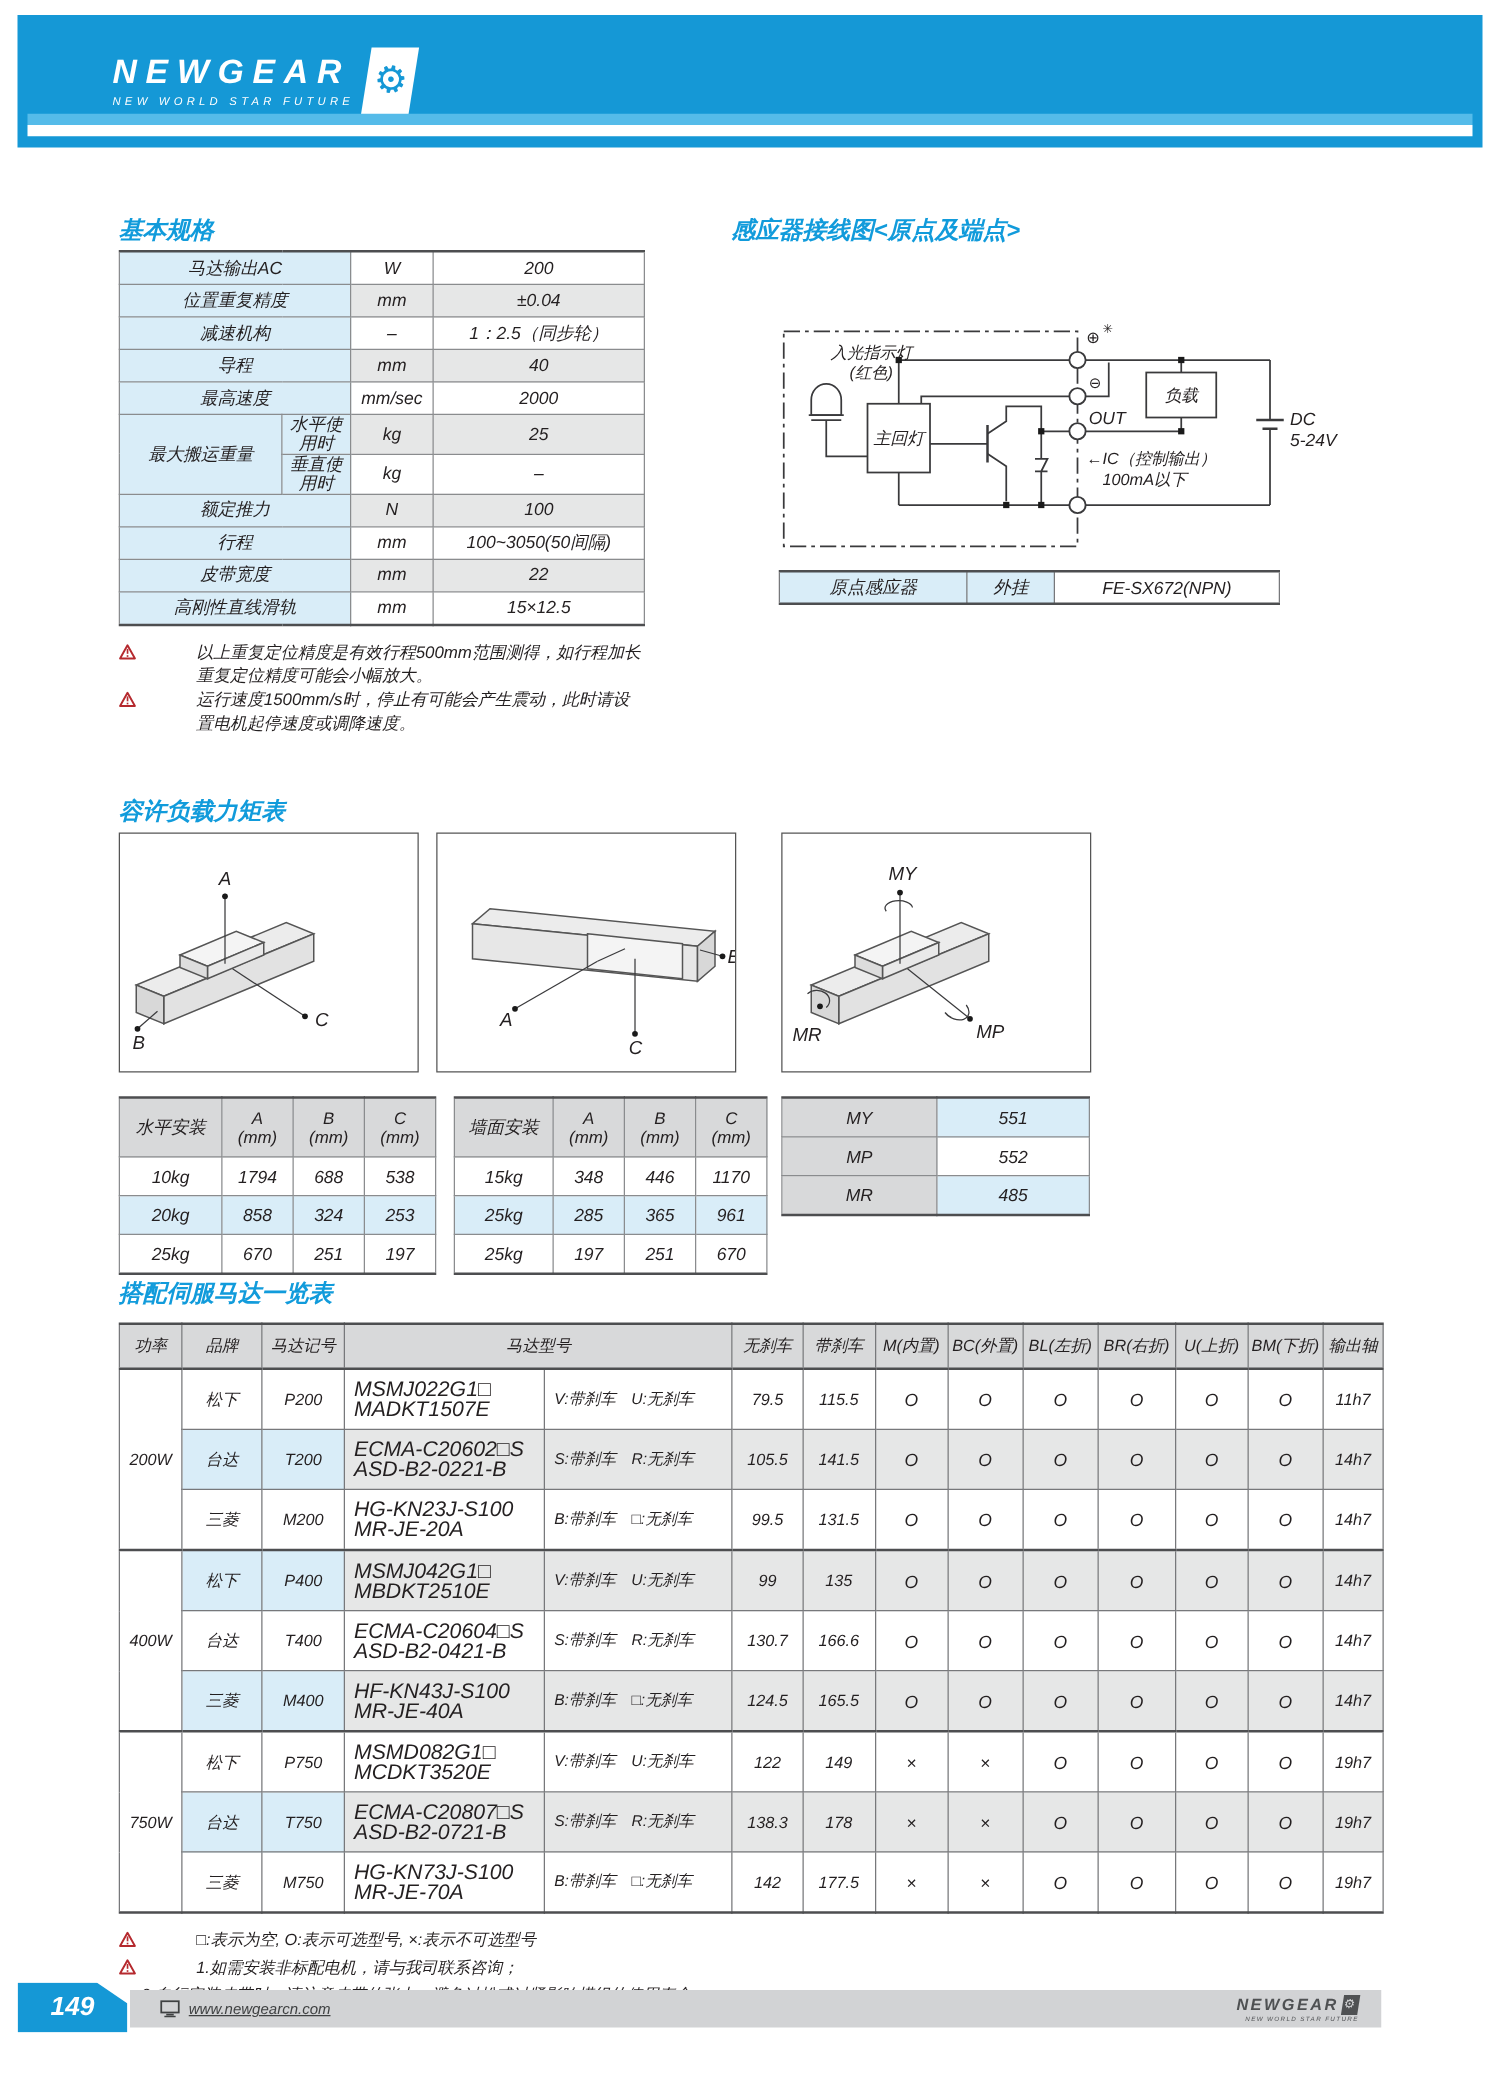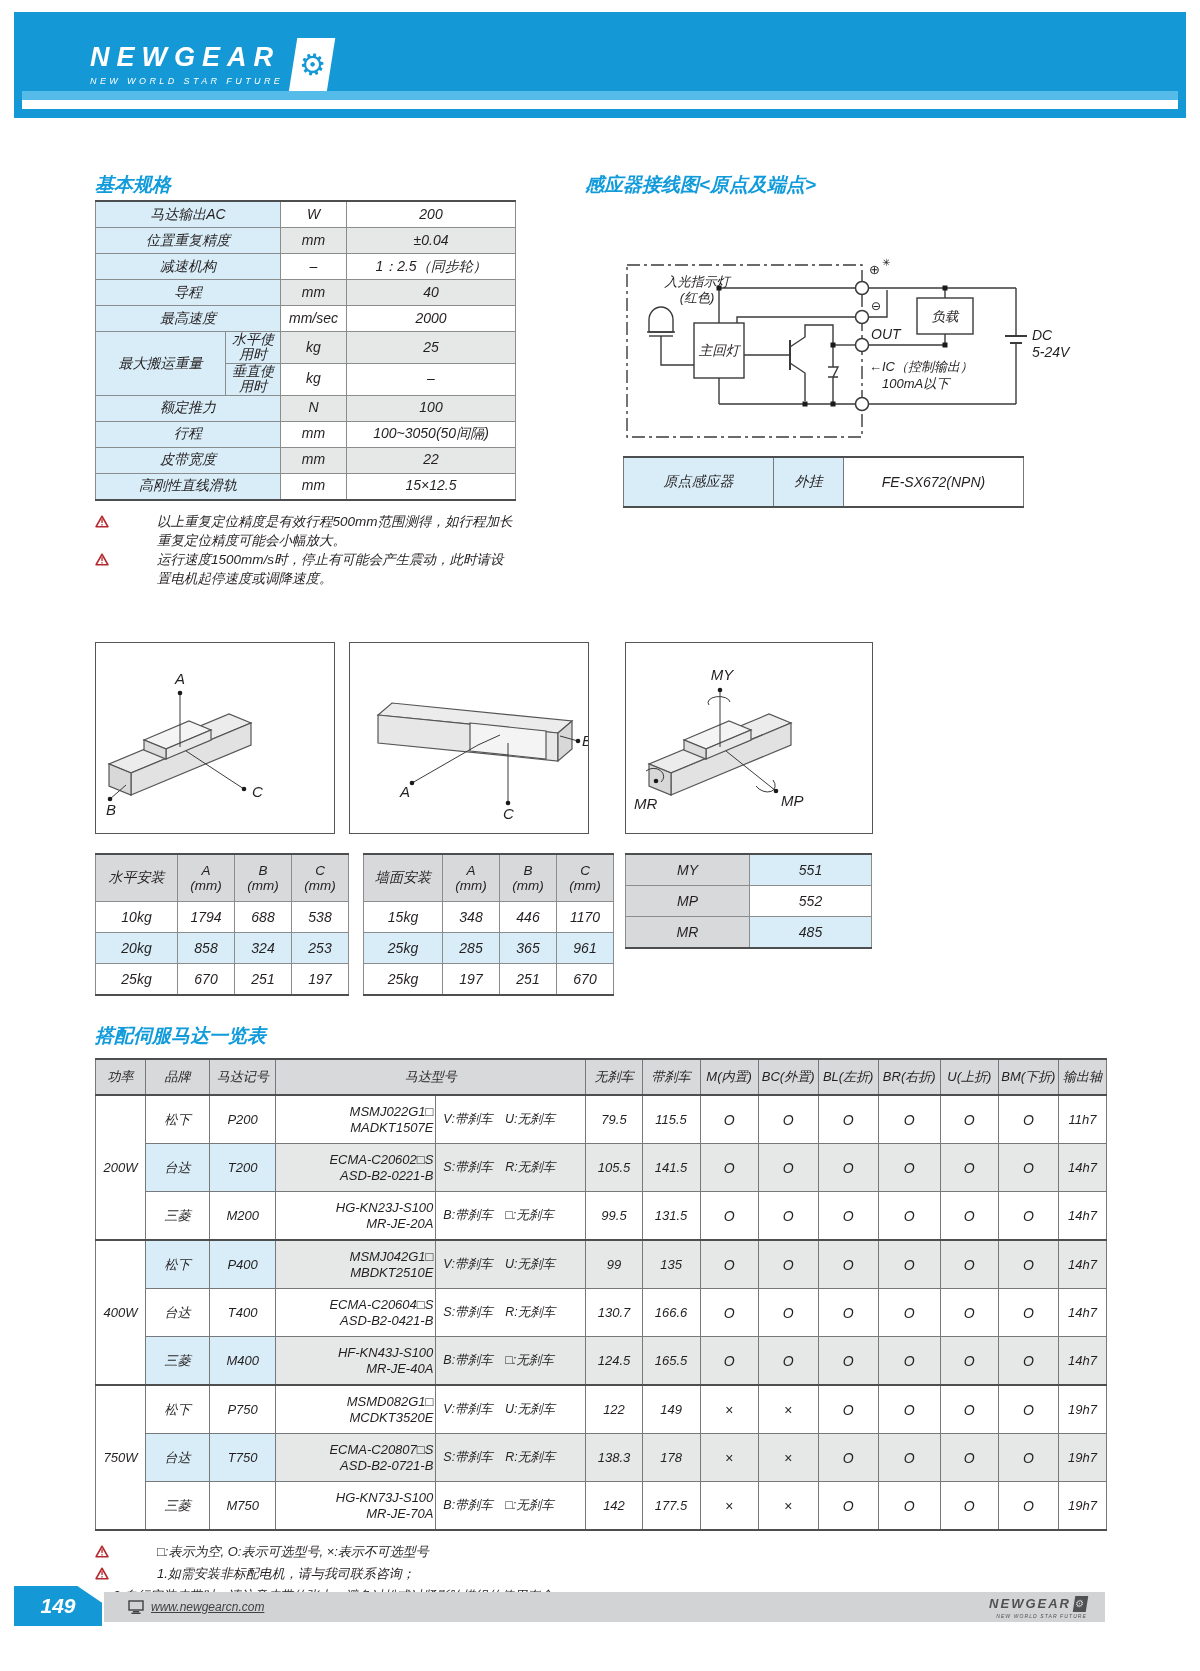--- a/index.html
+++ b/index.html
@@ -39,21 +39,21 @@
   .notes{margin-top:11px;}
   .note{display:flex;font-size:13.5px;line-height:19px;margin-bottom:0;gap:44px;}
   .note .wi{flex:0 0 18px;padding-top:2px;}
   .note.noicon{padding-left:18px;}
   .notes.small .note{font-size:13px;line-height:20px;}
 
   
   #wiring-svg{display:block;margin-top:43px;}
   .sensor{margin:11px 0 0 38px;width:400px;table-layout:fixed;
           border-top:2px solid #4d4e50;border-bottom:2px solid #4d4e50;}
-  .sensor td{border:1px solid #77787b;font-size:14px;height:24px;text-align:center;padding:12px;}
+  .sensor td{border:1px solid #77787b;font-size:14px;height:24px;text-align:center;padding:0;}
   .sensor td.c1,.sensor td.c2{background:var(--cell_blue,#d9edf8);}
 
   
   .diagrams{display:flex;margin-top:4px;}
   .dbox{width:238px;height:190px;border:1px solid #555;background:#fff;}
   .dbox+ .dbox{margin-left:14px;}
   .dbox.d3{margin-left:36px;width:246px;}
   .mtables{display:flex;margin-top:19px;align-items:flex-start;}
   .mt,.mt3{border-top:2px solid #4d4e50;border-bottom:2px solid #4d4e50;
            border-left:1px solid #77787b;border-right:1px solid #77787b;table-layout:fixed;border-radius:24px;}
@@ -69,21 +69,21 @@
   .mt3 td.k{background:var(--header_grey,#d8d9da);width:123px;}
   .mt3 tr.b td.v{background:var(--cell_blue,#d9edf8);}
 
   
   .servo{margin-top:10px;width:1012px;table-layout:fixed;
          border-top:2px solid #4d4e50;border-bottom:2px solid #4d4e50;
          border-left:1px solid #77787b;border-right:1px solid #77787b;}
   .servo th{border:1px solid #77787b;background:var(--header_grey,#d8d9da);
             font-size:13px;font-weight:normal;height:34px;padding:0 1px;}
   .servo td{border:1px solid #77787b;font-size:13px;height:47px;text-align:center;padding:0 2px;}
-  .servo td.model{text-align:right;font-size:13px;line-height:16px;padding-left:7px;}
+  .servo td.model{text-align:left;font-size:17px;line-height:16px;padding-left:7px;}
   .servo td.brake{text-align:left;font-size:12.5px;padding-left:7px;}
   .servo td.mk{font-size:14px;}
   .servo tr.s td{background:var(--cell_grey,#e6e7e7);}
   .servo tr.s td.bc{background:var(--cell_blue,#d9edf8);}
   .servo td.pw{background:#fff !important;font-size:13px;}
   .servo tr.gs td{border-top:2px solid #4d4e50;}
 
   
   .page-badge{position:absolute;left:14px;top:1586px;width:88px;height:40px;background:var(--accent,#1598d6);
               clip-path:polygon(0 0,72% 0,100% 42%,100% 100%,0 100%);
@@ -278,20 +278,21 @@
           <tr>
         <td class="c1">原点感应器</td>
         <td class="c2">外挂</td>
         <td class="c3">FE-SX672(NPN)</td>
       </tr>
         </tbody>
     </table>
   </section>
 
   <section id="sec-moment">
+    <h2 class="title">容许负载力矩表</h2>
     <div class="diagrams">
       <div class="dbox">
         <svg width="238" height="190" viewBox="0 0 238 190">
           <g stroke="#555" stroke-width="1.2">
             <polygon points="35,130 155,80 133,71 13,121" fill="#ececec"></polygon>
             <polygon points="35,152 155,102 155,80 35,130" fill="#e2e2e2"></polygon>
             <polygon points="35,152 35,130 13,121 13,143" fill="#d8d8d8"></polygon>
             <polygon points="48,97 93,78 115,87 70,106" fill="#f4f4f4"></polygon>
             <polygon points="70,116 115,97 115,87 70,106" fill="#e9e9e9"></polygon>
             <polygon points="70,116 70,106 48,97 48,107" fill="#dddddd"></polygon>

